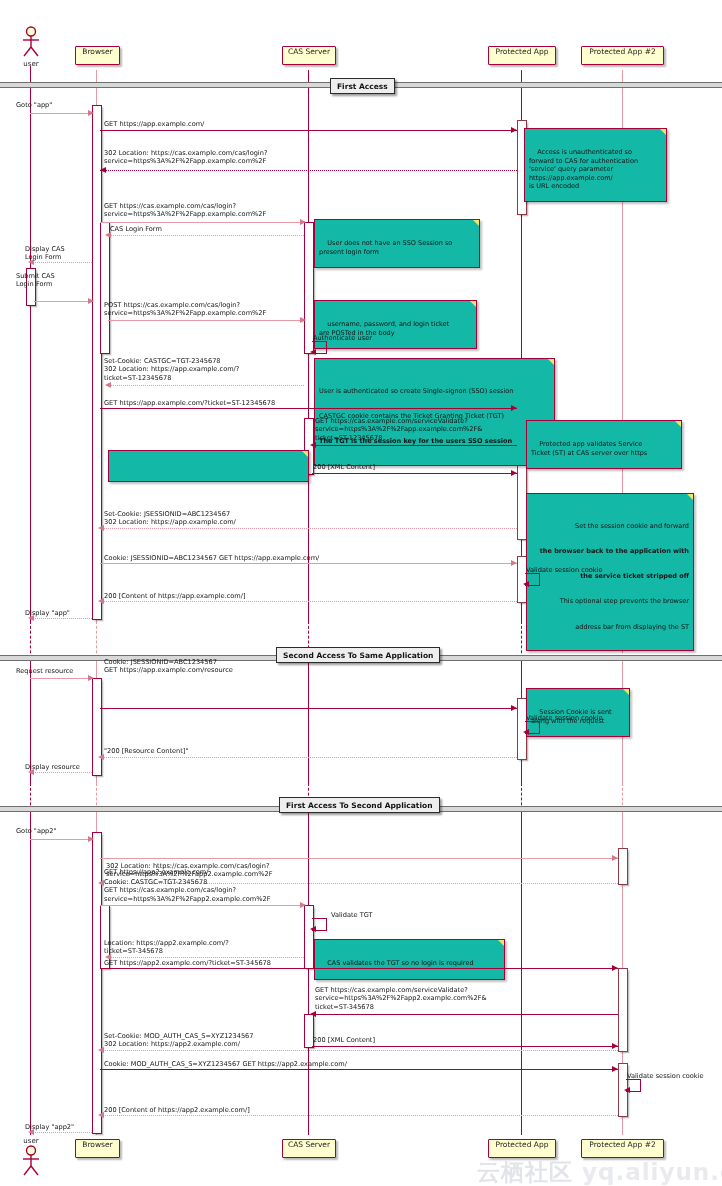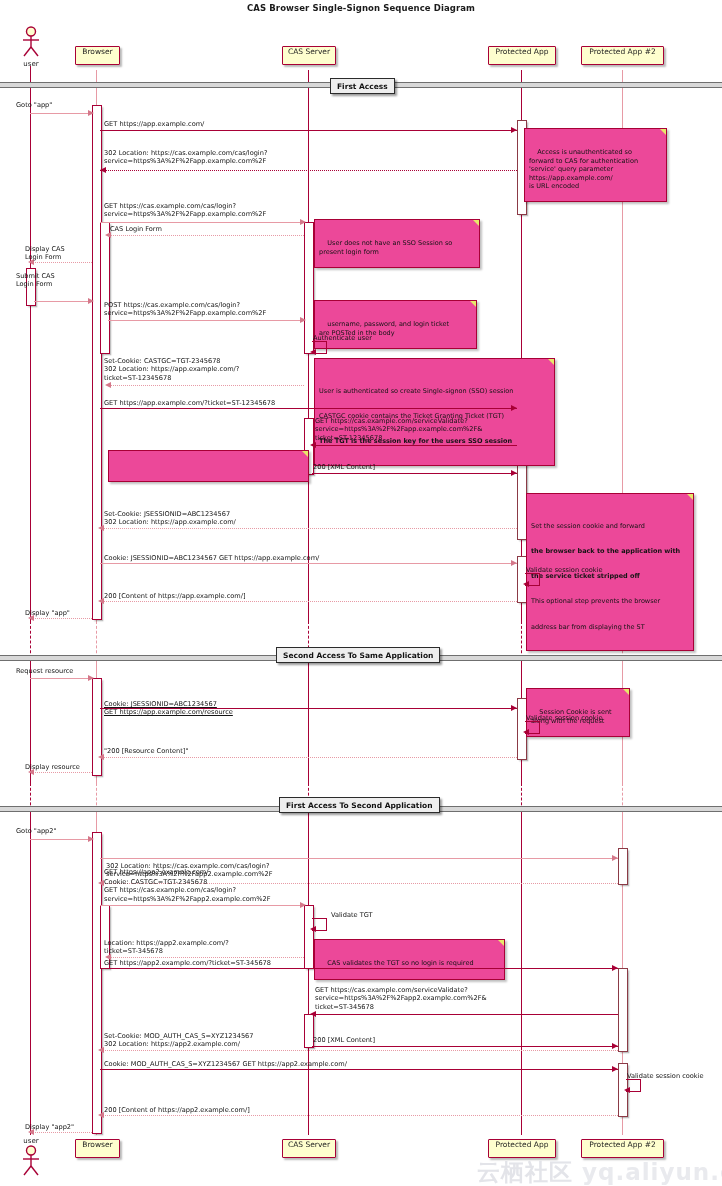--- a/index.html
+++ b/index.html
@@ -62,21 +62,21 @@
   .msg-text{
     position:absolute;font-size:6.6px;color:#141414;line-height:8.3px;
     white-space:pre;letter-spacing:0;
   }
 
   
   .selfcall{position:absolute;border:1.1px solid #A80036;border-left:none;width:14px;height:11px;}
 
   
   .note{
-    position:absolute;background:#ec4899;border:1.1px solid #A80036;
+    position:absolute;background:#14b8a6;border:1.1px solid #A80036;
     box-shadow:2px 2px 2px rgba(0,0,0,.25);
     font-size:6.5px;line-height:8.4px;color:#141414;
     padding:2.5px 4px 2.5px 4px;white-space:pre;
   }
   .note .fold{
     position:absolute;right:0;top:0;width:0;height:0;
     border-left:6px solid transparent;border-top:6px solid #e8e86a;
   }
   .note b{font-weight:bold;}
 
@@ -85,21 +85,20 @@
     position:absolute;font-size:23px;color:#e9eaee;font-weight:bold;
     letter-spacing:1px;white-space:nowrap;
   }
   .watermark .cn{color:#e3e4e9;}
 </style>
 </head>
 <body>
 
 <div id="canvas">
 
-  <div class="diagram-title">CAS Browser Single-Signon Sequence Diagram</div>
 
   <div class="lifeline" style="left:30px;top:66px;height:555px;"></div>
   <div class="lifeline dashed" style="left:30px;top:621px;height:42px;"></div>
   <div class="lifeline" style="left:30px;top:663px;height:120px;"></div>
   <div class="lifeline dashed" style="left:30px;top:783px;height:32px;"></div>
   <div class="lifeline" style="left:30px;top:815px;height:320px;"></div>
 
   <div class="lifeline pale" style="left:96px;top:70px;height:551px;"></div>
   <div class="lifeline dashed pale" style="left:96px;top:621px;height:42px;"></div>
   <div class="lifeline pale" style="left:96px;top:663px;height:120px;"></div>
@@ -240,30 +239,35 @@
   <div class="msg-line" style="left:100px;top:408px;width:417px;"></div>
   <div class="arrow-head arrow-r" style="left:511px;top:405px;"></div>
   <div class="msg-text" style="left:104px;top:399px;">GET https://app.example.com/?ticket=ST-12345678</div>
 
   <div class="msg-line" style="left:312px;top:445px;width:205px;"></div>
   <div class="arrow-head arrow-l" style="left:310px;top:442px;"></div>
   <div class="msg-text" style="left:315px;top:417px;">GET https://cas.example.com/serviceValidate?
 service=https%3A%2F%2Fapp.example.com%2F&amp;
 ticket=ST-12345678</div>
 
+  <div class="note" style="left:526px;top:420px;width:146px;">
+    <span class="fold"></span>
+    <span>Protected app validates Service
+Ticket (ST) at CAS server over https</span>
+  </div>
 
   <div class="msg-line" style="left:312px;top:473px;width:205px;"></div>
   <div class="arrow-head arrow-r" style="left:511px;top:470px;"></div>
   <div class="msg-text" style="left:313px;top:463px;">200 [XML Content]</div>
 
   <div class="note" style="left:108px;top:450px;width:191px;">
     <span class="fold"></span>
   </div>
 
-  <div class="note" style="left:526px;top:493px;width:158px;">
+  <div class="note" style="left:526px;top:493px;width:158px;text-align:right;">
     <span class="fold"></span>
     <div>Set the session cookie and forward</div>
     <div><b>the browser back to the application with</b></div>
     <div><b>the service ticket stripped off</b></div>
     <div>This optional step prevents the browser</div>
     <div>address bar from displaying the ST</div>
   </div>
 
   <div class="msg-line dotted pale" style="left:100px;top:528px;width:417px;"></div>
   <div class="arrow-head arrow-l pale" style="left:98px;top:525px;"></div>
@@ -293,21 +297,21 @@
 
   <div class="activation" style="left:92px;top:678px;height:96px;"></div>
   <div class="activation brown" style="left:517px;top:698px;height:60px;"></div>
 
   <div class="msg-line pale" style="left:30px;top:678px;width:62px;"></div>
   <div class="arrow-head arrow-r pale" style="left:88px;top:675px;"></div>
   <div class="msg-text" style="left:16px;top:667px;">Request resource</div>
 
   <div class="msg-line" style="left:100px;top:708px;width:417px;"></div>
   <div class="arrow-head arrow-r" style="left:511px;top:705px;"></div>
-  <div class="msg-text" style="left:104px;top:700px;text-decoration:underline;">Cookie: JSESSIONID=ABC1234567
+  <div class="msg-text" style="left:104px;top:658px;">Cookie: JSESSIONID=ABC1234567
 GET https://app.example.com/resource</div>
 
   <div class="note" style="left:526px;top:688px;width:94px;">
     <span class="fold"></span>
     <span>Session Cookie is sent
 along with the request</span>
   </div>
 
   <div class="selfcall" style="left:525px;top:721px;"></div>
   <div class="arrow-head arrow-l" style="left:523px;top:729px;"></div>

